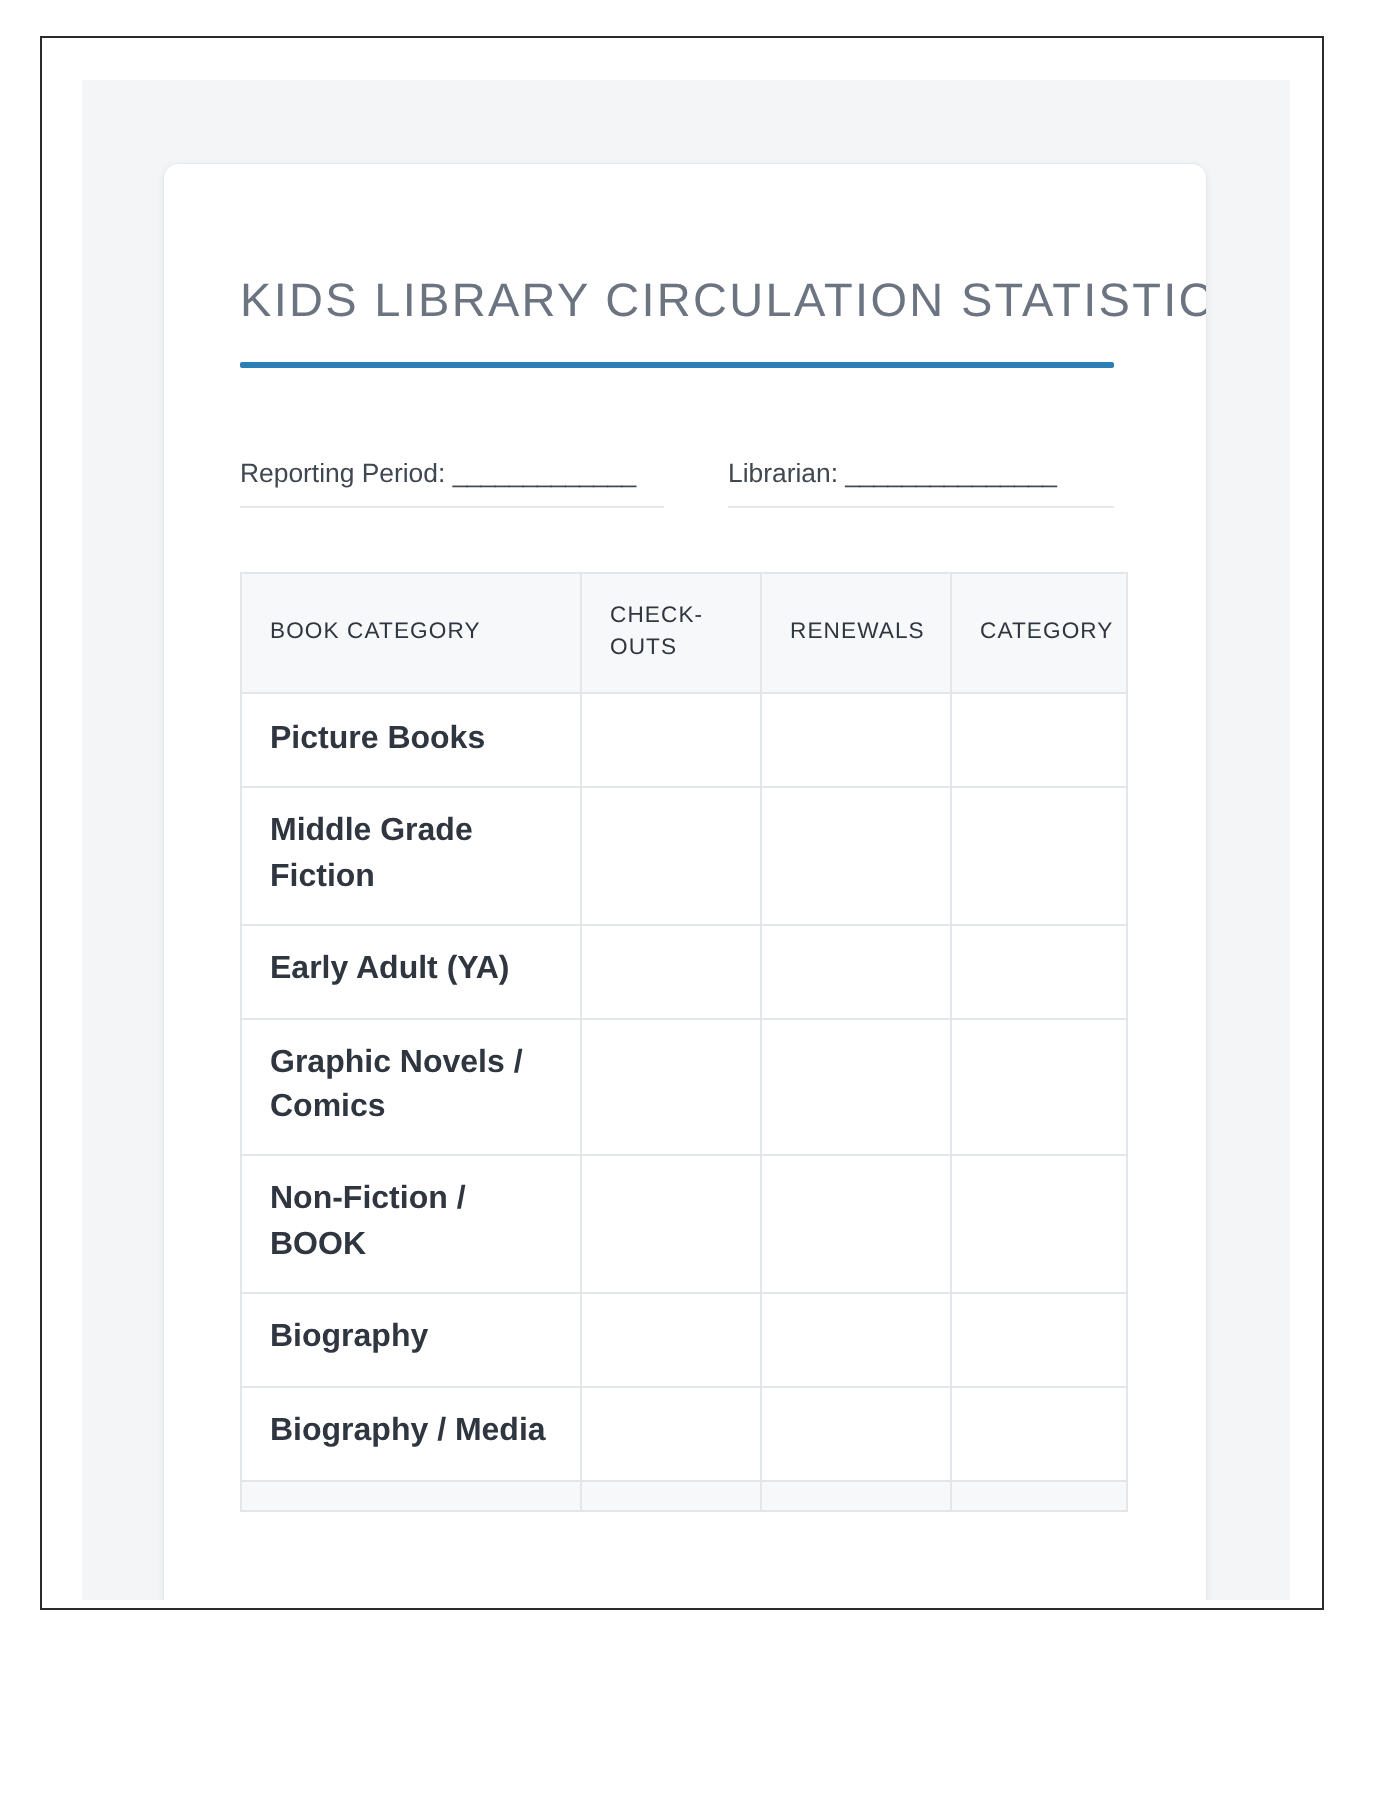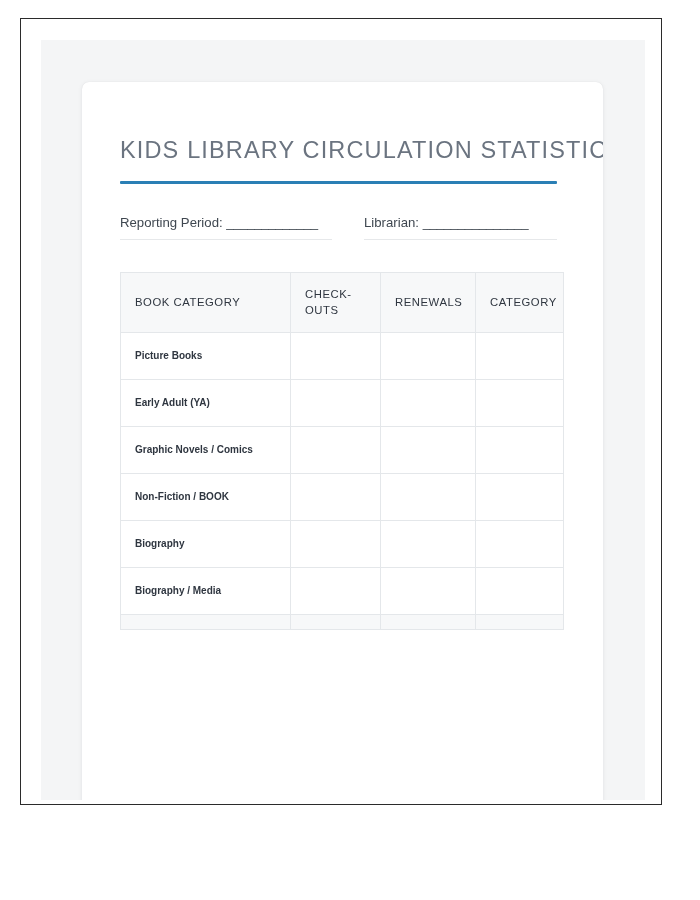--- a/index.html
+++ b/index.html
@@ -73,21 +73,21 @@
     margin-top: 17px;
     width: 437px;
     height: 3px;
     background: #2a7fb5;
     border-radius: 1px;
   }
 
   
   .meta-row {
     display: flex;
-    margin-top: 31px;
+    margin-top: 45px;
     gap: 32px;
   }
   .meta-field {
     border-bottom: 1px solid #e6e8ea;
     padding-bottom: 9px;
     font-size: 13.2px;
     color: #3f4750;
     white-space: nowrap;
   }
   .meta-field.period { width: 212px; }
@@ -123,21 +123,21 @@
     height: 33px;
     line-height: 1.35;
   }
   table.circ-table tbody td {
     background: #ffffff;
     height: 24px;
     padding: 11px 14px;
   }
   table.circ-table tbody td.cat {
     color: #2f3640;
-    font-size: 10px;
+    font-size: 16px;
     font-weight: 600;
     line-height: 1.42;
   }
   table.circ-table tbody tr.filler td {
     background: #f7f8f9;
     height: 10px;
     padding: 2px 14px;
   }
 
   col.c-cat { width: 170px; }
@@ -187,20 +187,26 @@
             </tr>
           </thead>
           <tbody id="table-body">
               <tr>
                 <td class="cat">Picture Books</td>
                 <td></td>
                 <td></td>
                 <td></td>
               </tr>
               <tr>
+                <td class="cat">Middle Grade Fiction</td>
+                <td></td>
+                <td></td>
+                <td></td>
+              </tr>
+              <tr>
                 <td class="cat">Early Adult (YA)</td>
                 <td></td>
                 <td></td>
                 <td></td>
               </tr>
               <tr>
                 <td class="cat">Graphic Novels / Comics</td>
                 <td></td>
                 <td></td>
                 <td></td>

